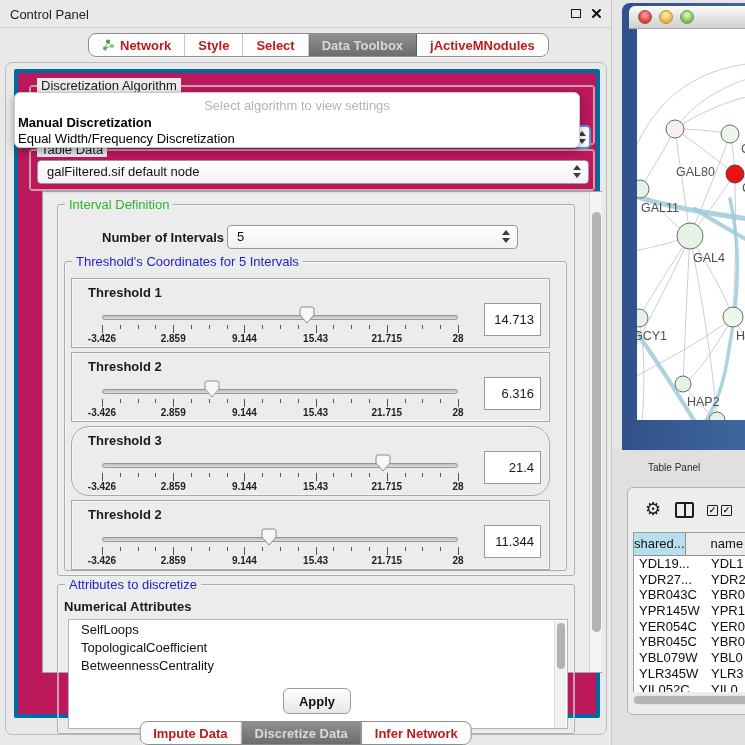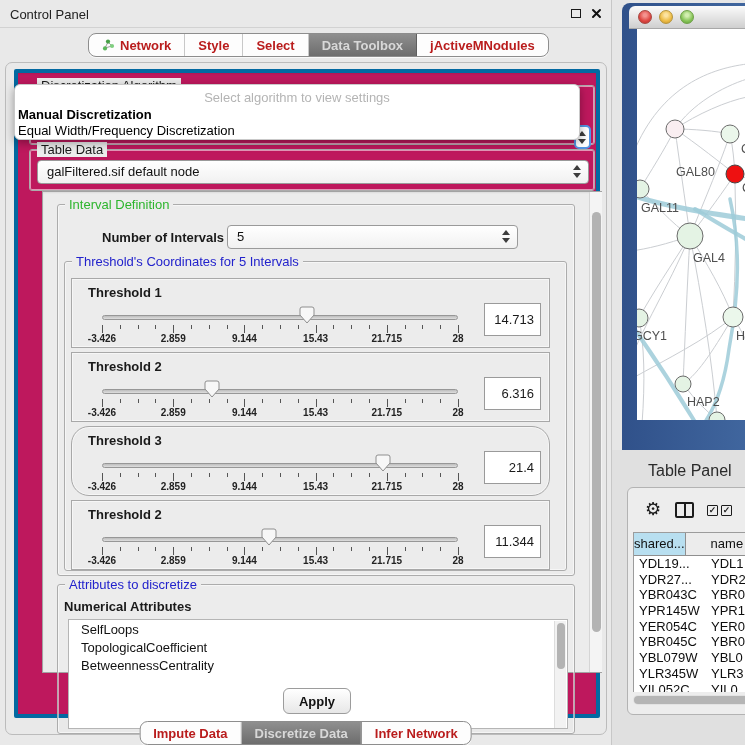--- a/index.html
+++ b/index.html
@@ -68,37 +68,37 @@
   .attrs-group { left:14px; top:392px; width:518px; height:150px; }
   .attrs-heading { position:absolute; left:6px; top:14px; font-size:13px; font-weight:700; }
   .listbox { position:absolute; left:10px; top:34px; width:500px; height:110px; background:#fff; border:1px solid #b5b5b5; overflow:hidden; }
   .listbox .item { font-size:13px; color:#111; padding:1.5px 0 1.5px 12px; }
   .list-vscroll { position:absolute; right:1px; top:1px; width:12px; height:108px; background:#f2f2f2; border-left:1px solid #ddd; }
   .list-vscroll .thumb { position:absolute; left:2px; top:2px; width:8px; height:46px; border-radius:4px; background:#b3b3b3; }
 
   .apply-btn { position:absolute; left:265px; top:615px; width:68px; height:26px; border:1px solid #9c9c9c; border-radius:6px; background:linear-gradient(#ffffff,#e7e7e7); font-family:"Liberation Sans",sans-serif; font-size:13px; font-weight:700; color:#111; }
 
   
-  .popup { position:absolute; left:14px; top:84px; width:566px; height:56px; background:#fff; border:1px solid #c9c9c9; border-radius:6px; box-shadow:0 3px 10px rgba(0,0,0,.35); z-index:60; }
+  .popup { position:absolute; left:14px; top:92px; width:566px; height:56px; background:#fff; border:1px solid #c9c9c9; border-radius:6px; box-shadow:0 3px 10px rgba(0,0,0,.35); z-index:60; }
   .popup .hint { position:absolute; left:0; top:5px; width:100%; text-align:center; font-size:13px; color:#b4b4b4; }
   .popup .opt { position:absolute; left:3px; font-size:13px; color:#000; white-space:nowrap; }
   .popup .opt.bold { font-weight:700; }
 
   
   .net-window { position:absolute; left:622px; top:3px; width:130px; height:447px; background:linear-gradient(90deg,#30518a,#41679f); border-top-left-radius:8px; }
   .net-titlebar { position:absolute; left:7px; top:3px; width:123px; height:23px; background:linear-gradient(#fbfbfb,#cfcfcf); border-top-left-radius:6px; border-bottom:1px solid #a8a8a8; }
   .light { position:absolute; top:4px; width:14px; height:14px; border-radius:50%; }
   .light.red   { left:9px;  background:radial-gradient(circle at 50% 35%, #f4938f 15%, #dd4540 60%, #b33530); border:1px solid #a64741; }
   .light.yellow{ left:30px; background:radial-gradient(circle at 50% 35%, #fce3a0 15%, #ecba42 60%, #c2912c); border:1px solid #b5943c; }
   .light.green { left:51px; background:radial-gradient(circle at 50% 35%, #d2eeb0 15%, #85c356 60%, #5f9e38); border:1px solid #6da047; }
   .net-canvas { position:absolute; left:15px; top:26px; width:108px; height:391px; background:#fff; overflow:hidden; }
 
   
   .right-bottom { position:absolute; left:612px; top:450px; width:133px; height:295px; background:#e0e0e0; }
-  .tp-title { position:absolute; left:36px; top:12px; font-size:16px; color:#2a2a2a; }
+  .tp-title { position:absolute; left:36px; top:12px; font-size:10px; color:#2a2a2a; }
   .tp-panel { position:absolute; left:15px; top:37px; width:140px; height:228px; border:1px solid #b3b3b3; border-radius:6px; background:#ededed; }
   .tp-toolbar { position:absolute; left:0; top:0; width:100%; height:42px; }
   .gear-ic { position:absolute; left:17px; top:12px; font-size:18px; color:#1c1c1c; line-height:18px; }
   .cols-ic { position:absolute; left:47px; top:14px; width:19px; height:16px; border:2px solid #1c1c1c; border-radius:2px; }
   .cols-ic::after { content:""; position:absolute; left:6.5px; top:0; width:2px; height:12px; background:#1c1c1c; }
   .cb-ic { position:absolute; top:17px; width:11px; height:11px; border:1.5px solid #1c1c1c; border-radius:1px; font-size:9px; line-height:9px; text-align:center; color:#1c1c1c; font-weight:700; }
   .tp-tablewrap { position:absolute; left:5px; top:44px; width:135px; height:160px; background:#fff; border-top:1px solid #9c9c9c; border-left:1px solid #9c9c9c; overflow:hidden; }
   .tp-head { display:flex; height:23px; }
   .tp-head .hc { font-size:13px; line-height:22px; border-right:1px solid #8f8f8f; border-bottom:1px solid #8f8f8f; background:#ececec; color:#111; }
   .tp-head .hc.c0 { width:73px; text-align:center; background:#b8dff0; }

